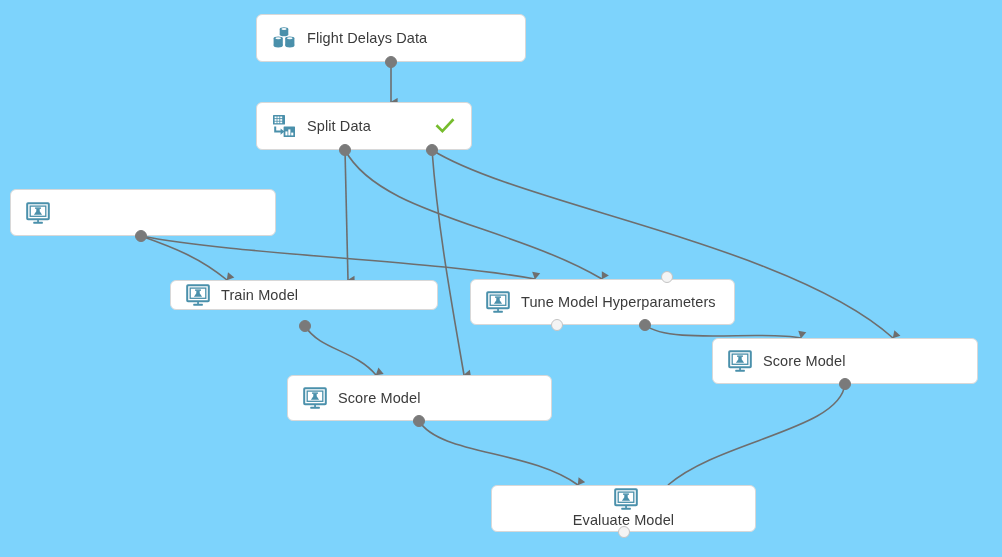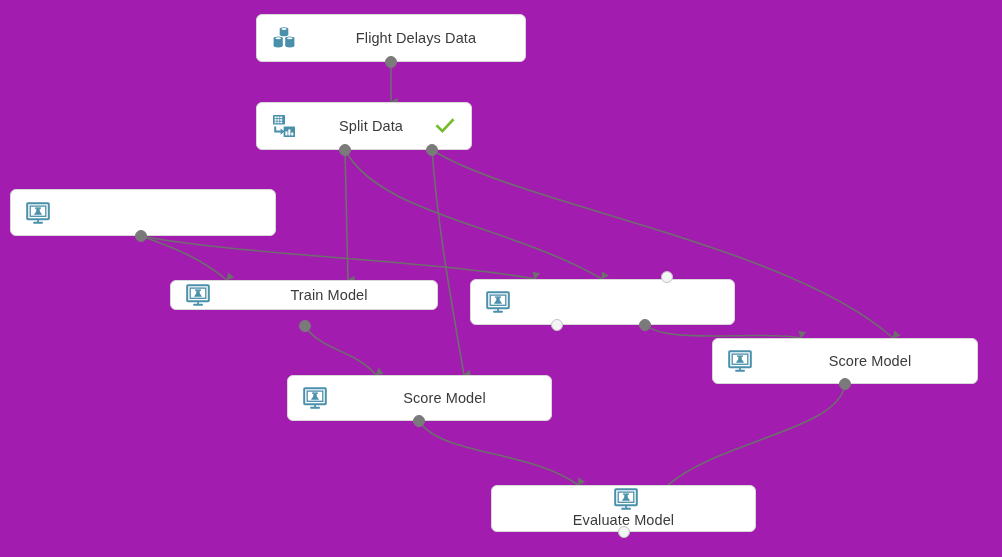--- a/index.html
+++ b/index.html
@@ -4,24 +4,23 @@
 <style>
   html, body {
     margin: 0;
     padding: 0;
     background: #f2f2f2;
   }
   #canvas {
     position: relative;
     width: 1002px;
     height: 557px;
-    background: #a21caf;
+    background: #7dd3fc;
     font-family: "Liberation Sans", sans-serif;
     overflow: hidden;
-    text-align: center;
   }
   #edge-layer {
     position: absolute;
     left: 0;
     top: 0;
     width: 1002px;
     height: 557px;
     pointer-events: none;
   }
   .node {
@@ -180,20 +179,21 @@
         <svg class="node-icon" viewBox="0 0 26 26">
           <rect x="2.2" y="3.2" width="21.6" height="16" rx="0.8" fill="none" stroke="#4a90ab" stroke-width="2"></rect>
           <rect x="5.2" y="6.1" width="15.6" height="10.2" fill="none" stroke="#4a90ab" stroke-width="1.3"></rect>
           <g fill="#4a90ab">
             <rect x="10.1" y="7.4" width="5.8" height="1.5"></rect>
             <path d="M 11.3 8.9 L 11.3 11.2 L 8.9 14.8 L 17.1 14.8 L 14.7 11.2 L 14.7 8.9 Z"></path>
             <rect x="12.2" y="19.2" width="1.7" height="3.1"></rect>
             <rect x="8.2" y="21.8" width="9.7" height="1.9" rx="0.6"></rect>
           </g>
         </svg>
+        <span class="node-label">Tune Model Hyperparameters</span>
       </div>
       <div class="node" style="left: 712px; top: 338px; width: 266px; height: 46px;">
         <svg class="node-icon" viewBox="0 0 26 26">
           <rect x="2.2" y="3.2" width="21.6" height="16" rx="0.8" fill="none" stroke="#4a90ab" stroke-width="2"></rect>
           <rect x="5.2" y="6.1" width="15.6" height="10.2" fill="none" stroke="#4a90ab" stroke-width="1.3"></rect>
           <g fill="#4a90ab">
             <rect x="10.1" y="7.4" width="5.8" height="1.5"></rect>
             <path d="M 11.3 8.9 L 11.3 11.2 L 8.9 14.8 L 17.1 14.8 L 14.7 11.2 L 14.7 8.9 Z"></path>
             <rect x="12.2" y="19.2" width="1.7" height="3.1"></rect>
             <rect x="8.2" y="21.8" width="9.7" height="1.9" rx="0.6"></rect>

